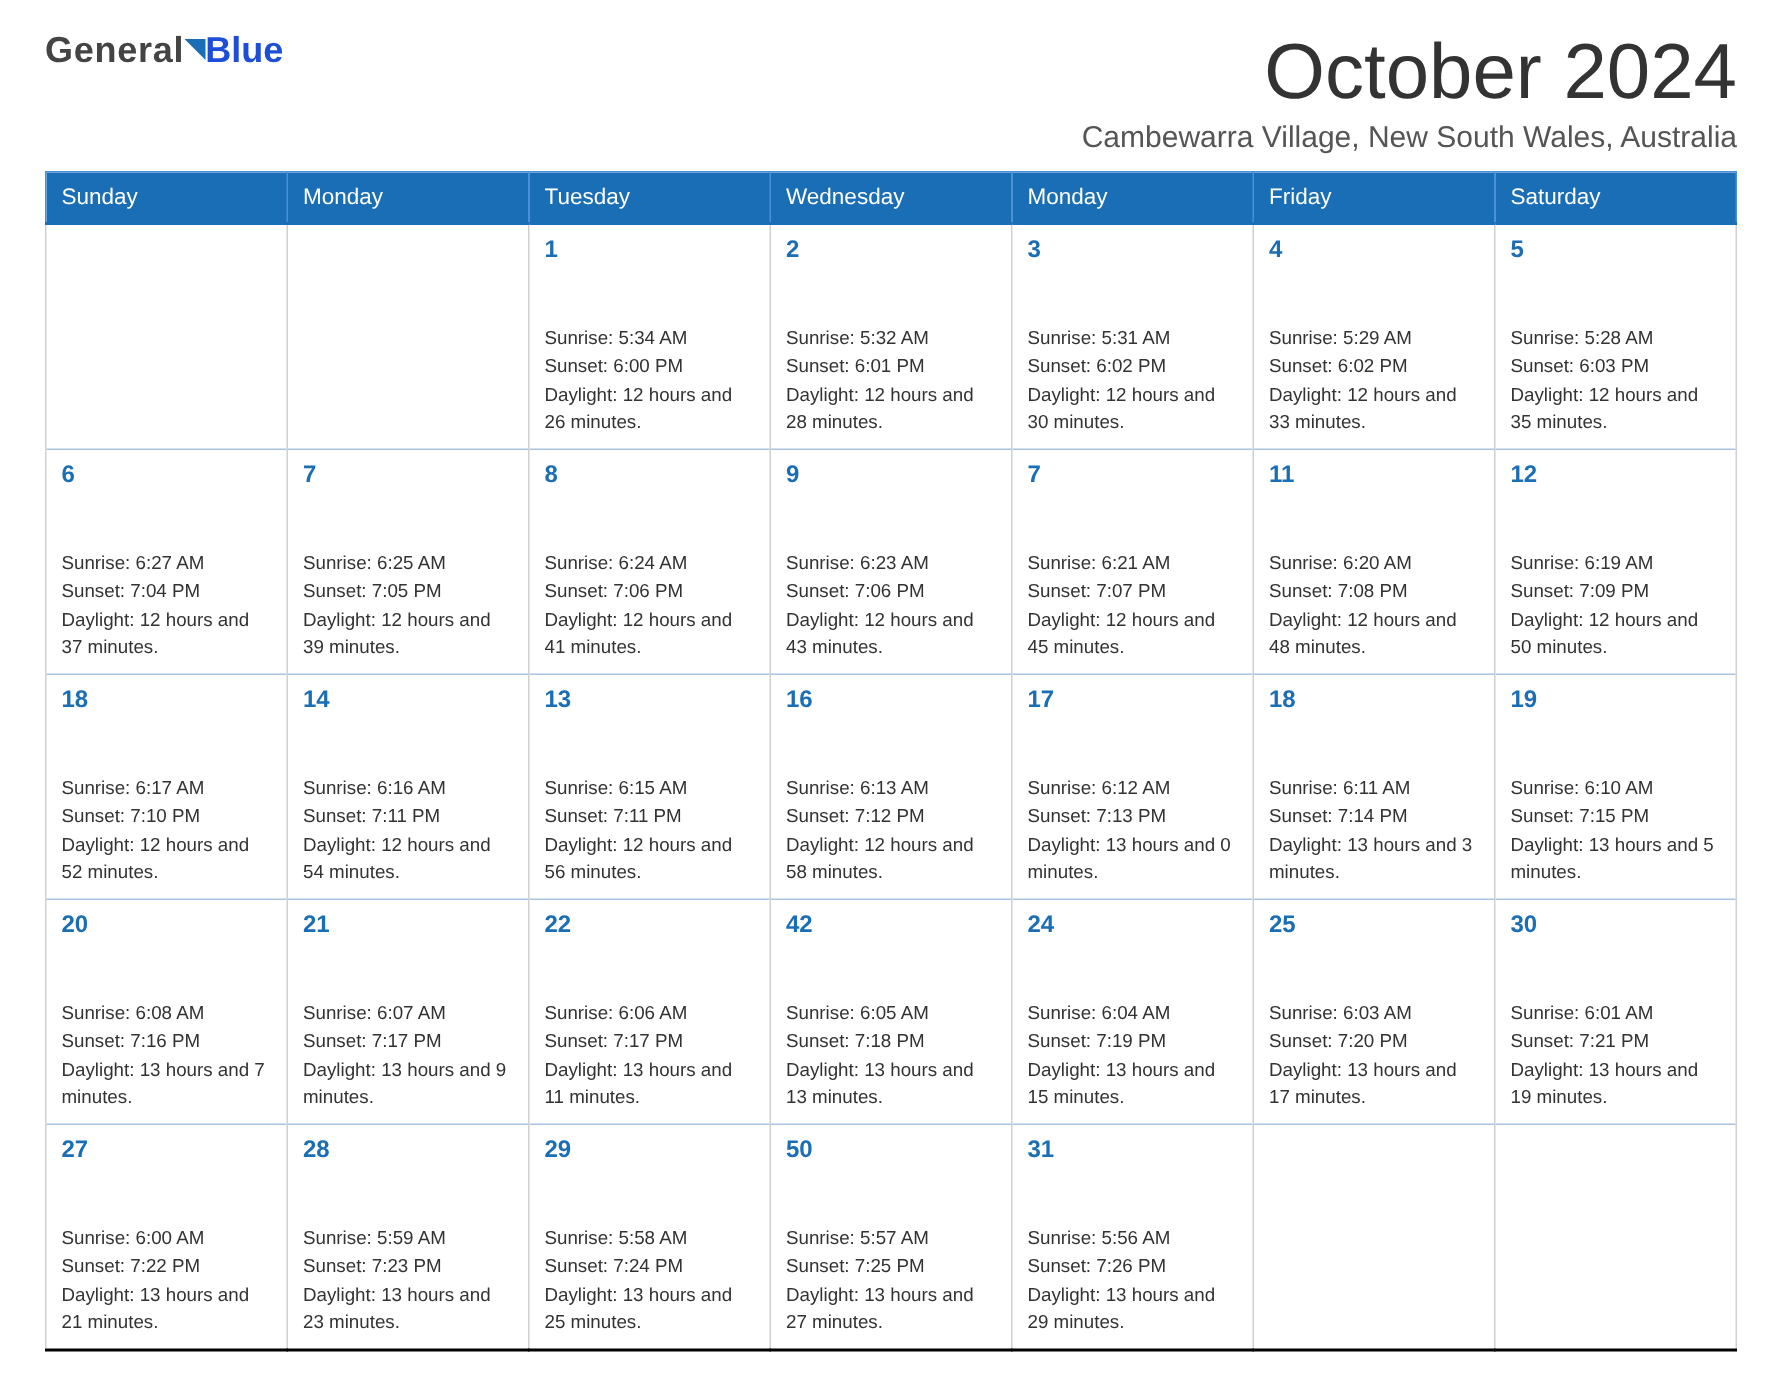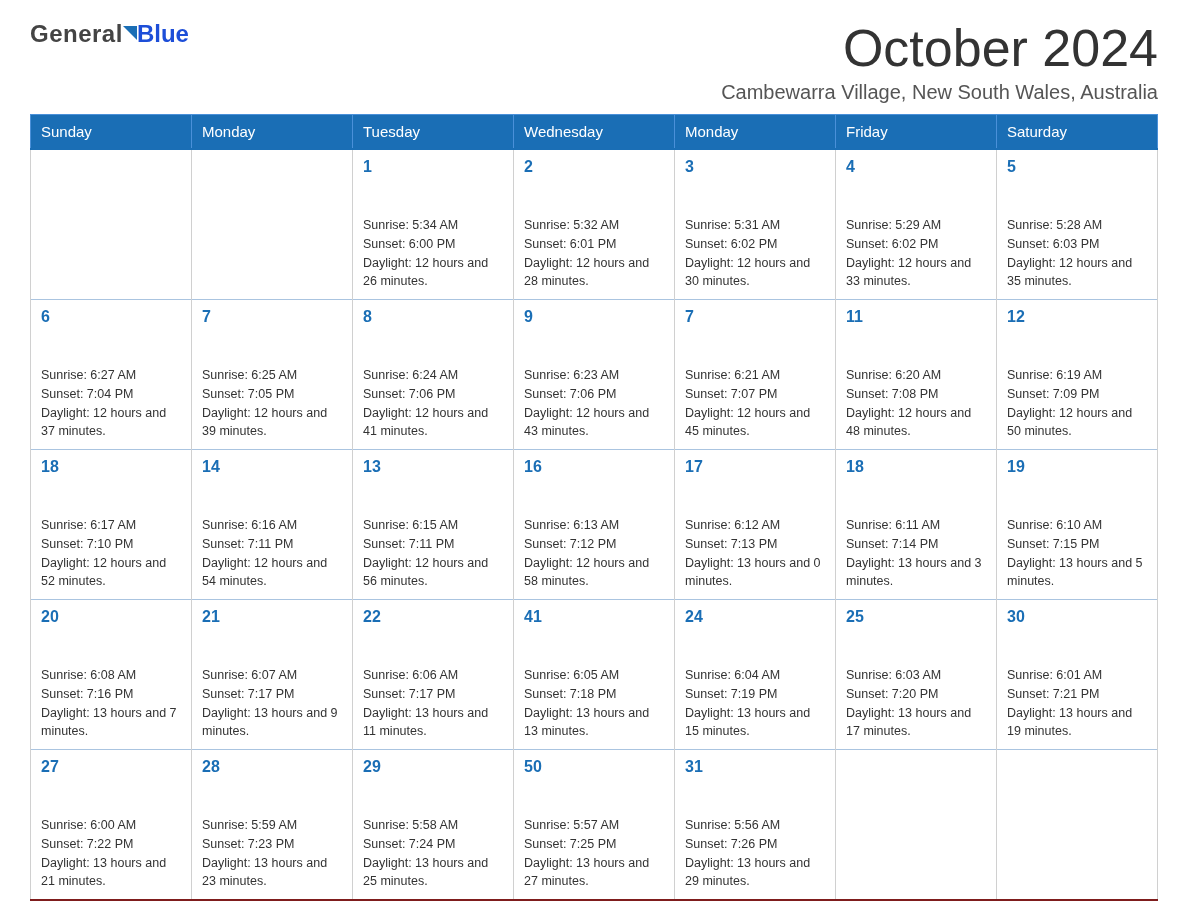--- a/index.html
+++ b/index.html
@@ -67,21 +67,21 @@
       display: block;
       margin-bottom: 4px;
     }
     .day-info {
       font-size: 12.5px;
       color: #333;
       line-height: 1.5;
       margin-top: 40px;
     }
     tbody tr:last-child {
-      border-bottom: 2px solid #7f1d1d;
+      border-bottom: 2px solid #000000;
     }
     tbody tr:first-child td {
       border-top: 2px solid #1a6eb5;
     }
     .empty-cell { background: #fff; }
     .logo-wrapper {
       display: flex;
       flex-direction: row;
     }
     .logo-row1 {
@@ -237,21 +237,21 @@
         </td>
         <td>
           <span class="day-number">21</span>
           <div class="day-info">Sunrise: 6:07 AM<br>Sunset: 7:17 PM<br>Daylight: 13 hours and 9 minutes.</div>
         </td>
         <td>
           <span class="day-number">22</span>
           <div class="day-info">Sunrise: 6:06 AM<br>Sunset: 7:17 PM<br>Daylight: 13 hours and 11 minutes.</div>
         </td>
         <td>
-          <span class="day-number">41</span>
+          <span class="day-number">42</span>
           <div class="day-info">Sunrise: 6:05 AM<br>Sunset: 7:18 PM<br>Daylight: 13 hours and 13 minutes.</div>
         </td>
         <td>
           <span class="day-number">24</span>
           <div class="day-info">Sunrise: 6:04 AM<br>Sunset: 7:19 PM<br>Daylight: 13 hours and 15 minutes.</div>
         </td>
         <td>
           <span class="day-number">25</span>
           <div class="day-info">Sunrise: 6:03 AM<br>Sunset: 7:20 PM<br>Daylight: 13 hours and 17 minutes.</div>
         </td>

